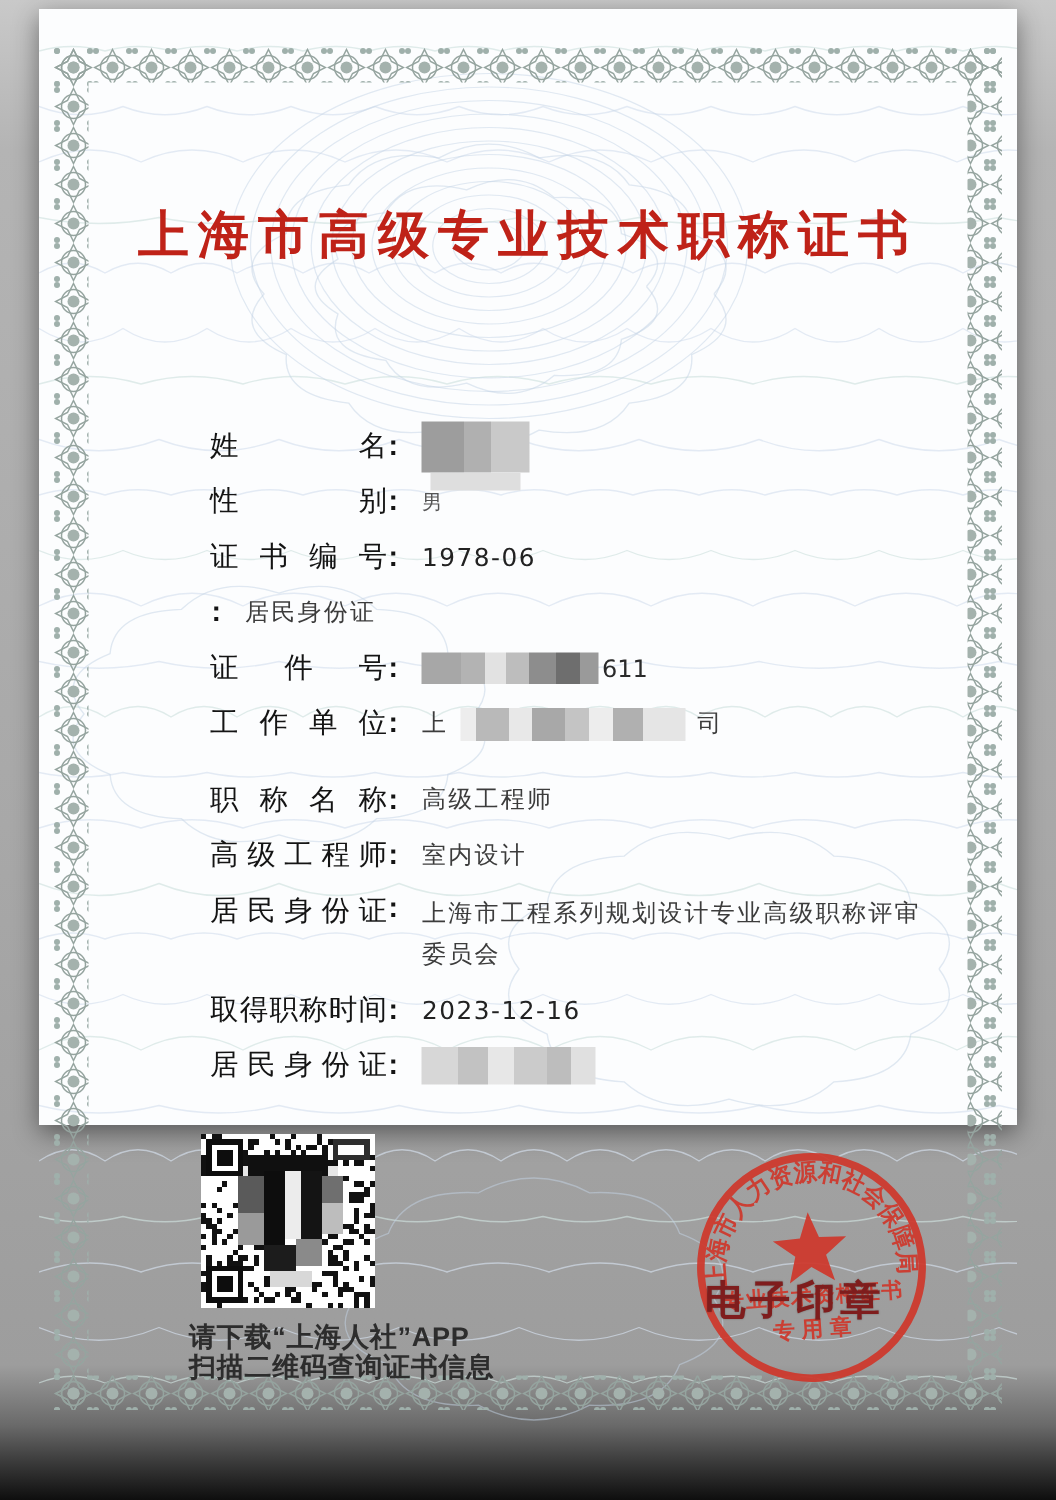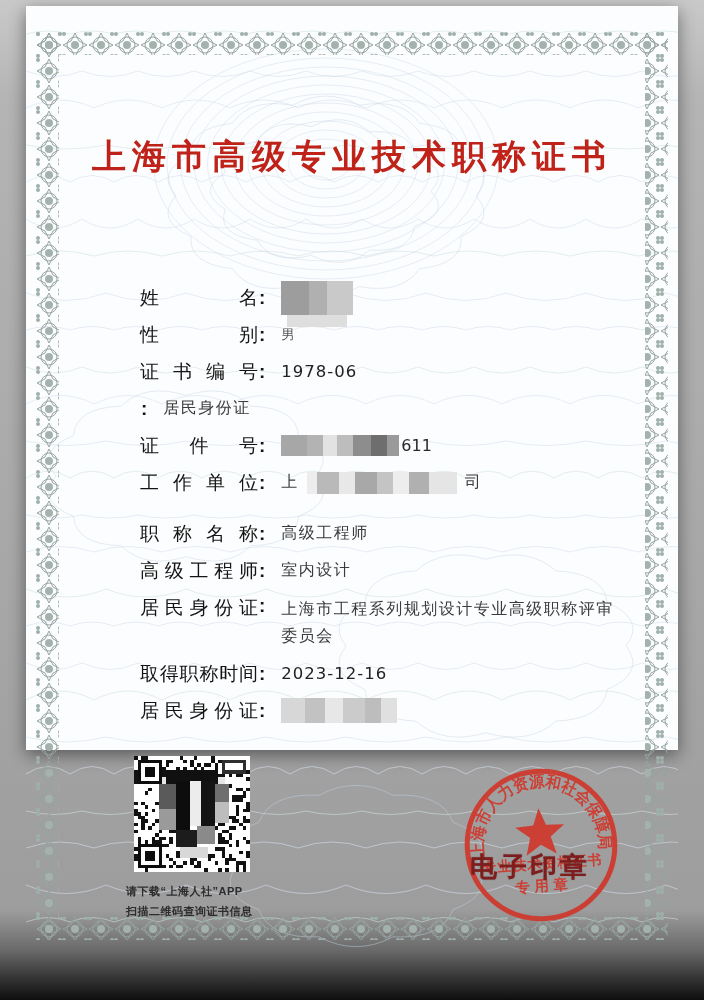--- a/index.html
+++ b/index.html
@@ -45,21 +45,21 @@
   .mx-id{width:118px;height:21px;
     background:linear-gradient(90deg,#a7a7a7 0 26px,#b3b3b3 26px 42px,#e2e2e2 42px 56px,#bdbdbd 56px 72px,#8d8d8d 72px 90px,#6e6e6e 90px 106px,#9a9a9a 106px 118px);}
   .mx-emp{width:150px;height:22px;margin:0 8px;
     background:linear-gradient(90deg,#ededed 0 10px,#b9b9b9 10px 32px,#e8e8e8 32px 48px,#a8a8a8 48px 70px,#c4c4c4 70px 86px,#ededed 86px 102px,#b0b0b0 102px 122px,#e5e5e5 122px 150px);}
   .mx-cert{width:116px;height:25px;
     background:linear-gradient(90deg,#d7d7d7 0 24px,#c2c2c2 24px 44px,#e7e7e7 44px 62px,#cbcbcb 62px 84px,#bdbdbd 84px 100px,#e0e0e0 100px 116px);}
   .suffix-num{font-family:"DejaVu Sans",sans-serif;font-size:16px;color:#2a2a2a;margin-left:2px;}
   
   .qr-block{position:absolute;left:100px;top:750px;width:220px;}
   .qr-svg{margin-left:8px;display:block;}
-  .qr-caption{margin-top:9px;font-size:11px;font-weight:bold;color:#2d2d2d;line-height:20px;letter-spacing:.5px;}
+  .qr-caption{margin-top:9px;font-size:18px;font-weight:bold;color:#2d2d2d;line-height:20px;letter-spacing:.5px;}
   
   .seal-block{position:absolute;left:420px;top:744px;width:190px;height:190px;}
   .seal-overlay{
     position:absolute;left:24px;top:99px;
     font-size:27px;font-weight:bold;letter-spacing:3px;color:#7f1d1d;
     font-family:"Liberation Sans",sans-serif;text-shadow:0 0 1px rgba(60,30,25,.6);text-align:center;
   }
 </style>
 </head>
 <body>

